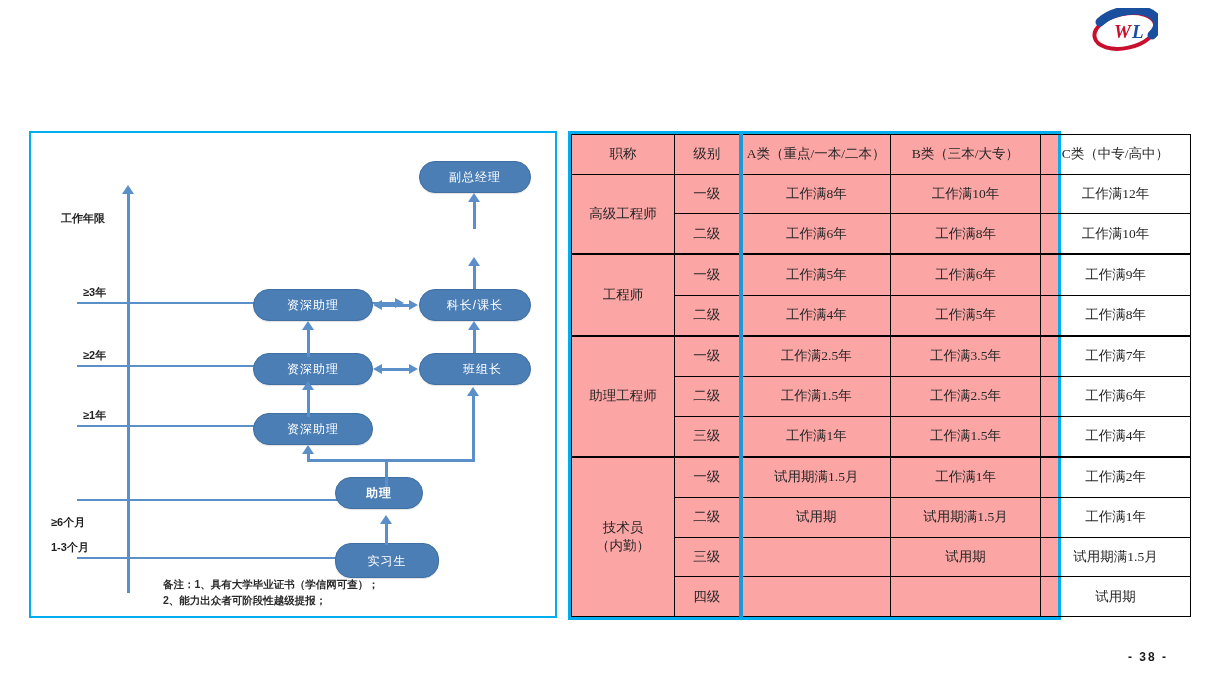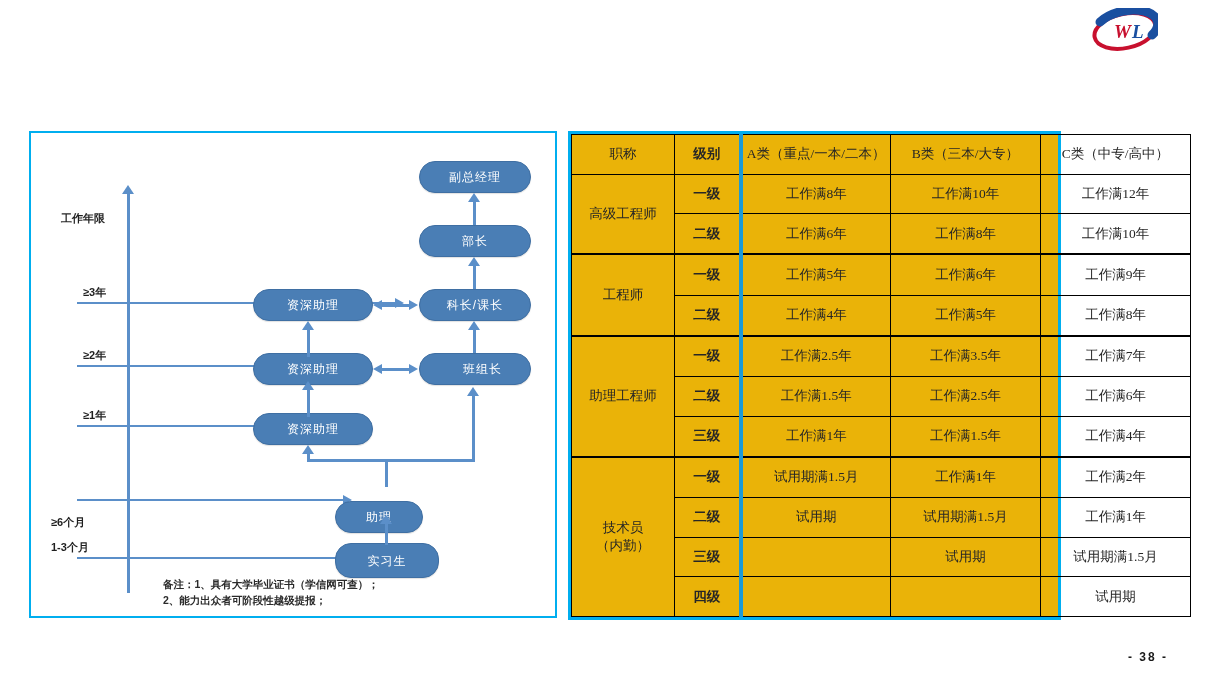--- a/index.html
+++ b/index.html
@@ -91,21 +91,21 @@
     line-height: 16px;
     white-space: pre-line;
   }
 
   
   #table-wrap {
     position: absolute;
     left: 568px; top: 131px;
     width: 493px; height: 489px;
     border: 3px solid #00AEEF;
-    background: #eab308;
+    background: #fca5a5;
   }
   table {
     border-collapse: collapse;
     width: 100%;
     height: 100%;
     table-layout: fixed;
   }
   td {
     border: 1px solid #000000;
     text-align: center;
@@ -114,21 +114,21 @@
     font-size: 13.5px;
     color: #262626;
     padding: 0 2px;
     line-height: 18px;
   }
   td.hdr { font-size: 13.5px; }
   .col-title { width: 103px; }
   .col-level { width: 66px; }
   .col-cat   { width: 150px; }
   
-  .sep-right { border-right: 4px solid #1C9AD6; font-weight: bold; }
+  .sep-right { border-right: 4px solid #1C9AD6; }
   
   .grp-top { border-top: 2.5px solid #000000; }
 
   
   #page-no {
     position: absolute;
     left: 1128px; top: 650px;
     font-size: 12px;
     font-weight: bold;
     color: #1A1A1A;
@@ -172,21 +172,20 @@
     <div class="axis-label" style="left:20px; top:349px;margin-top:33px;">≥6个月</div>
 
     <div class="tick" style="left:46px; top:424px; width:268px;"></div>
     <div class="arrow-right" style="left:312px; top:420px;"></div>
     <div class="axis-label" style="left:20px; top:407px;">1-3个月</div>
 
     <div class="node" style="left:388px; top:28px; width:112px; height:32px;">副总经理</div>
     <div class="ln-v" style="left:442px; top:68px; height:28px;"></div>
     <div class="arrow-up" style="left:437px; top:60px;"></div>
 
-    <div class="node" style="left:388px; top:92px; width:112px; height:32px;">部长</div>
     <div class="ln-v" style="left:442px; top:132px; height:28px;"></div>
     <div class="arrow-up" style="left:437px; top:124px;"></div>
 
     <div class="node" style="left:388px; top:156px; width:112px; height:32px;">科长/课长</div>
     <div class="ln-v" style="left:442px; top:196px; height:28px;"></div>
     <div class="arrow-up" style="left:437px; top:188px;"></div>
 
     <div class="node" style="left:388px; top:220px; width:112px; height:32px;padding-left:15px;">班组长</div>
 
     <div class="node" style="left:222px; top:156px; width:120px; height:32px;">资深助理</div>
@@ -199,21 +198,21 @@
     <div class="arrow-up" style="left:271px; top:248px;"></div>
 
     <div class="ln-h" style="left:350px; top:171px; width:30px;"></div>
     <div class="arrow-left" style="left:342px; top:167px;"></div>
     <div class="arrow-right" style="left:378px; top:167px;"></div>
 
     <div class="ln-h" style="left:350px; top:235px; width:30px;"></div>
     <div class="arrow-left" style="left:342px; top:231px;"></div>
     <div class="arrow-right" style="left:378px; top:231px;"></div>
 
-    <div class="node" style="left:304px; top:368px; width:88px; height:32px;">助理</div>
+    <div class="node" style="left:304px; top:344px; width:88px; height:32px;font-weight:bold;">助理</div>
     <div class="node" style="left:304px; top:410px; width:104px; height:35px;">实习生</div>
 
     <div class="ln-v" style="left:354px; top:390px; height:22px;"></div>
     <div class="arrow-up" style="left:349px; top:382px;"></div>
 
     <div class="ln-v" style="left:354px; top:326px; height:28px;"></div>
     <div class="ln-h" style="left:276px; top:326px; width:168px;"></div>
     <div class="ln-v" style="left:276px; top:320px; height:8px;"></div>
     <div class="arrow-up" style="left:271px; top:312px;"></div>
     <div class="ln-v" style="left:441px; top:262px; height:66px;"></div>

